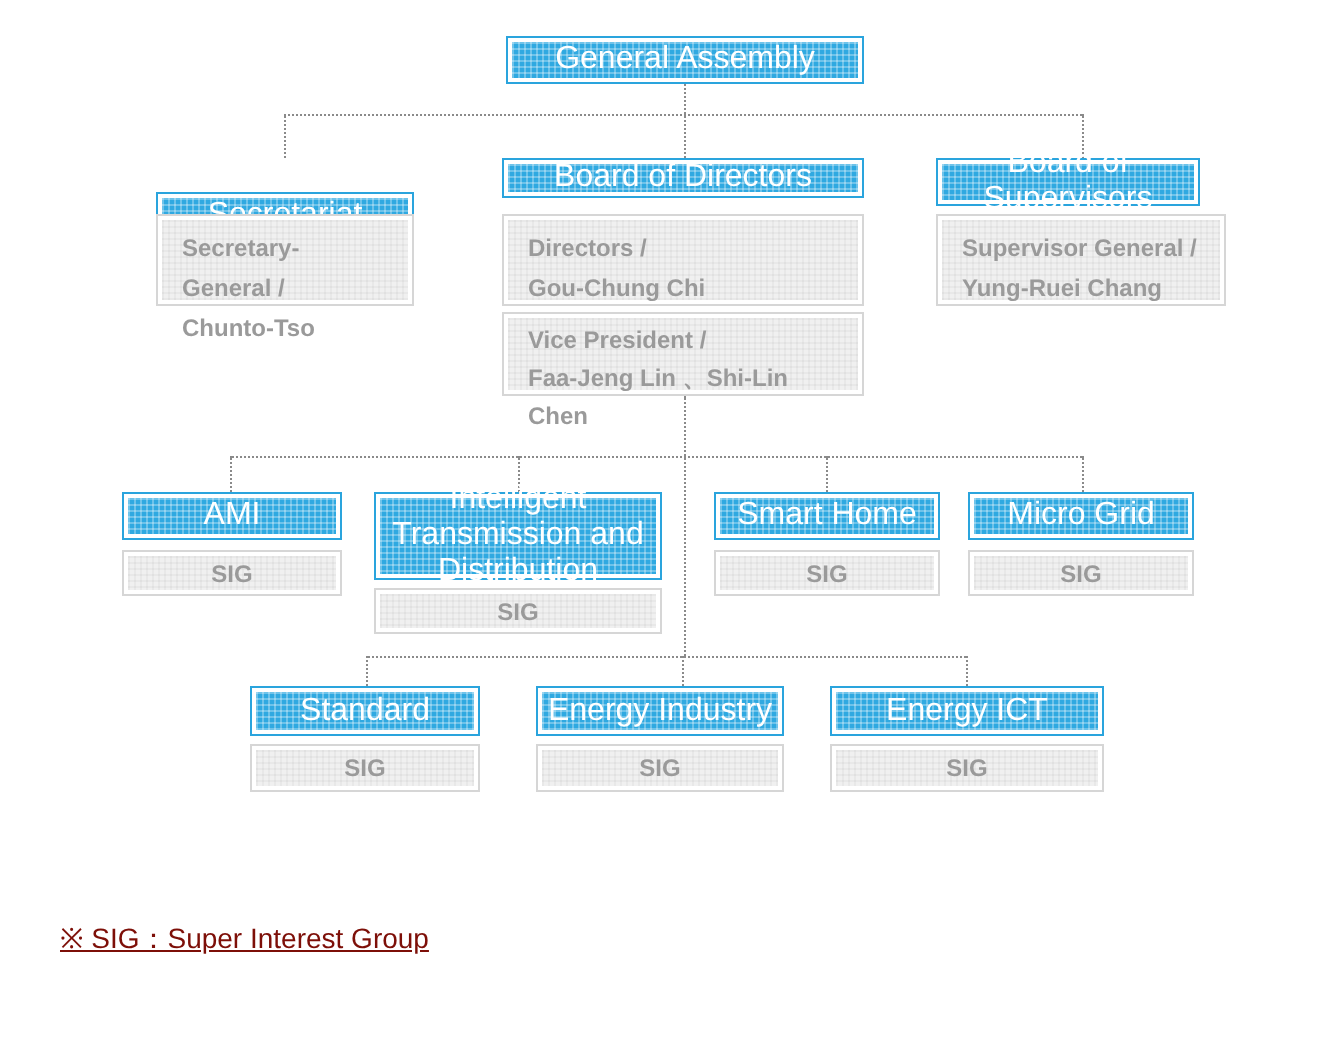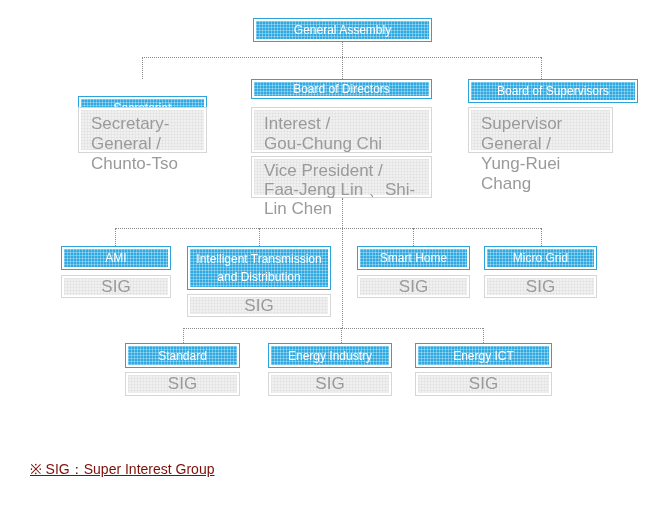--- a/index.html
+++ b/index.html
@@ -8,33 +8,33 @@
     font-family:"Liberation Sans", sans-serif;overflow:hidden;
   }
   
   .bluebox{position:absolute;border:1px solid #2aa4dd;background:#fff;padding:2px;box-sizing:border-box;}
   .bluebox .fill{
     height:100%;box-sizing:border-box;
     background-color:#2fa9e1;
     background-image:linear-gradient(rgba(255,255,255,.30) 1px, transparent 1px),
                      linear-gradient(90deg, rgba(255,255,255,.30) 1px, transparent 1px);
     background-size:3px 3px;
-    color:#ffffff;font-size:12px;
+    color:#ffffff;font-size:16px;
     display:flex;align-items:center;justify-content:center;text-align:center;
   }
   .bluebox.wrap .fill{justify-content:flex-start;text-align:center;padding:0 5px;line-height:18px;}
   
   .graybox{position:absolute;border:1px solid #d6d6d6;background:#fff;padding:2px;box-sizing:border-box;}
   .graybox .fill{
     height:100%;box-sizing:border-box;
     background-color:#f0f0f0;
     background-image:linear-gradient(rgba(0,0,0,.035) 1px, transparent 1px),
                      linear-gradient(90deg, rgba(0,0,0,.035) 1px, transparent 1px);
     background-size:3px 3px;
-    color:#9a9a9a;font-size:17px;
+    color:#9a9a9a;font-size:12px;font-weight:bold;
   }
   .graybox .fill.center{display:flex;align-items:center;justify-content:center;text-align:right;}
   .graybox .fill.lines{padding:4px 10px;line-height:20px;}
   
   .vline{position:absolute;width:0;border-left:1px dotted #8a8a8a;}
   .hline{position:absolute;height:0;border-top:1px dotted #8a8a8a;}
   .footnote{position:absolute;left:30px;top:459px;font-size:14px;color:#7d0f08;text-decoration:underline;}
 </style>
 </head>
 <body>
@@ -60,33 +60,33 @@
   <div class="bluebox" style="left:253px;top:18px;width:179px;height:24px;">
     <div class="fill">General Assembly</div>
   </div>
 
   <div class="bluebox" style="left:78px;top:79px;width:129px;height:24px;margin-top:17px;">
     <div class="fill">Secretariat</div>
   </div>
   <div class="bluebox" style="left:251px;top:79px;width:181px;height:20px;">
     <div class="fill">Board of Directors</div>
   </div>
-  <div class="bluebox" style="left:468px;top:79px;width:170px;height:24px;">
+  <div class="bluebox" style="left:468px;top:79px;width:132px;height:24px;">
     <div class="fill">Board of Supervisors</div>
   </div>
 
   <div class="graybox" style="left:78px;top:107px;width:129px;height:46px;">
     <div class="fill lines">
       <div>Secretary-General /</div>
       <div>Chunto-Tso</div>
     </div>
   </div>
   <div class="graybox" style="left:251px;top:107px;width:181px;height:46px;">
     <div class="fill lines">
-      <div>Interest /</div>
+      <div>Directors /</div>
       <div>Gou-Chung Chi</div>
     </div>
   </div>
   <div class="graybox" style="left:251px;top:156px;width:181px;height:42px;">
     <div class="fill lines" style="padding:2px 10px;line-height:19px;">
       <div>Vice President /</div>
       <div>Faa-Jeng Lin 、Shi-Lin Chen</div>
     </div>
   </div>
   <div class="graybox" style="left:468px;top:107px;width:145px;height:46px;">

